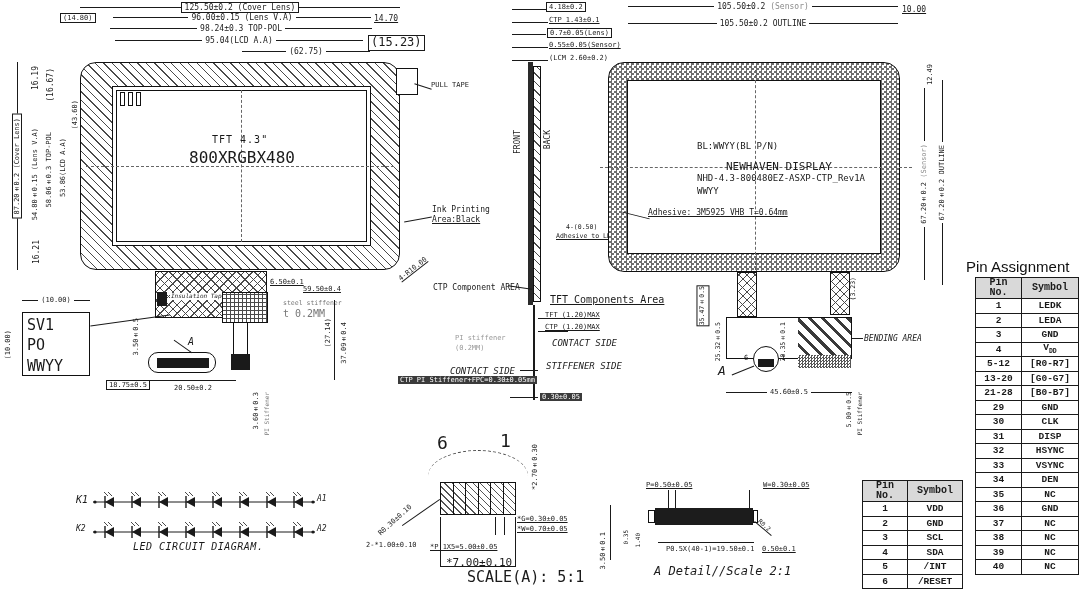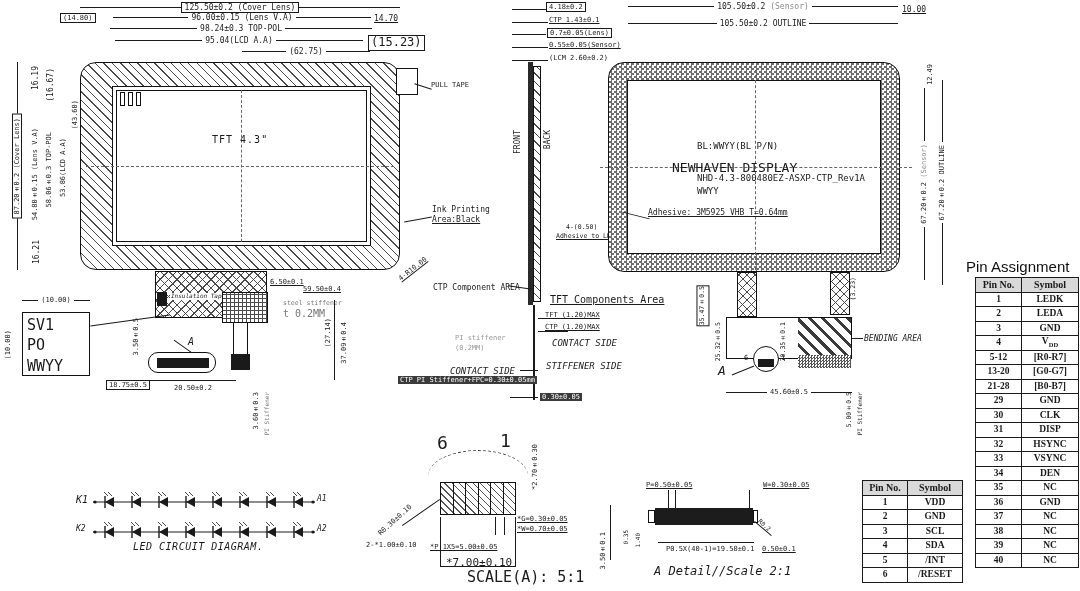--- a/index.html
+++ b/index.html
@@ -24,21 +24,21 @@
   .lnd { position:absolute; border-left:1px dashed #666; width:0; }
   .lnhd { position:absolute; border-top:1px dashed #666; height:0; }
   .hatch { background-image:repeating-linear-gradient(45deg, rgba(0,0,0,0) 0 5px, #4a4a4a 5px 6px); }
   .hatchwide { background-image:repeating-linear-gradient(45deg, #fff 0 6px, #3a3a3a 6px 9px); }
   .xhatch { background-image:repeating-linear-gradient(45deg, rgba(0,0,0,0) 0 5px, #4a4a4a 5px 6px),
                              repeating-linear-gradient(-45deg, rgba(0,0,0,0) 0 5px, #4a4a4a 5px 6px); }
   .grid { background-image:repeating-linear-gradient(0deg, rgba(0,0,0,0) 0 3px, #4a4a4a 3px 4px),
                            repeating-linear-gradient(90deg, rgba(0,0,0,0) 0 3px, #4a4a4a 3px 4px); }
   .checker { background:repeating-conic-gradient(#6e6e6e 0% 25%, #ffffff 0% 50%) 0 0 / 5px 5px; }
   .checkerfine { background:repeating-conic-gradient(#555 0% 25%, #fff 0% 50%) 0 0 / 3px 3px; }
-  table.pins { position:absolute; border-collapse:collapse; font-family:Liberation Serif, serif;
+  table.pins { position:absolute; border-collapse:collapse; font-family:Liberation Mono, monospace;
                font-size:9.5px; background:#fff; }
   .pins th,.pins td { border:1px solid #1a1a1a; text-align:center; padding:0 3px; height:14.5px; line-height:1; }
   .pins th { background:#d9d9d9; font-weight:bold; font-size:10px; }
   .pins td { font-weight:bold; font-size:9.5px; }
   sub { font-size:6.5px; }
 </style>
 </head>
 <body>
 
 <div id="sheet">
@@ -79,20 +79,21 @@
     <div style="position:absolute; left:3px; top:3px; right:3px; bottom:3px; border:1px solid #111;"></div>
   </div>
   <div style="position:absolute; left:120px; top:92px; width:22px; height:14px; display:flex; gap:3px;">
     <div style="width:5px; border:1px solid #111;"></div>
     <div style="width:5px; border:1px solid #111;"></div>
     <div style="width:5px; border:1px solid #111;"></div>
   </div>
   <div class="lnhd" style="left:86px; top:166px; width:308px;"></div>
   <div class="lnd" style="left:241px; top:90px; height:152px;"></div>
   <span class="lbl" style="left:212px; top:134px; font-size:10px; letter-spacing:1px;">TFT 4.3"</span>
+  <span class="lbl" style="left:152px; top:149px; width:180px; text-align:center; font-size:16px;">800XRGBX480</span>
   <span class="lbl" style="left:431px; top:81px; font-size:7px;">PULL TAPE</span>
   <div class="ln" style="left:414px; top:86px; width:18px; height:1px; transform:rotate(18deg);"></div>
   <span class="lbl" style="left:432px; top:205px;">Ink Printing</span>
   <span class="lbl u" style="left:432px; top:215px;">Area:Black</span>
   <div class="ln" style="left:404px; top:219px; width:28px; height:1px; transform:rotate(-10deg);"></div>
   <span class="lbl u" style="left:396px; top:265px; font-size:7px; transform:rotate(-38deg);">4-R10.00</span>
 
   <div class="xhatch" style="position:absolute; left:155px; top:271px; width:112px; height:47px; border:1px solid #111;"></div>
   <div class="ln" style="left:157px; top:292px; width:10px; height:14px;"></div>
   <span class="lbl it" style="left:170px; top:293px; font-size:6px; background:#fff; padding:0 1px;">Insulation Tape</span>
@@ -172,21 +173,21 @@
   <span class="lbl u" style="left:902px; top:5px;">10.00</span>
   <div class="dimh" style="left:628px; top:19px; width:270px;">
       <span class="t">105.50±0.2 OUTLINE</span>
     </div>
 
   <div class="checker" style="position:absolute; left:608px; top:62px; width:292px; height:210px; border:1.6px solid #111; border-radius:16px;"></div>
   <div style="position:absolute; left:627px; top:80px; width:254px; height:174px; background:#fff; border:1px solid #111;"></div>
   <div class="lnhd" style="left:600px; top:167px; width:312px;"></div>
   <div class="lnd" style="left:755px; top:70px; height:200px;"></div>
   <span class="lbl" style="left:697px; top:141px; font-size:9px;">BL:WWYY(BL P/N)</span>
-  <span class="lbl" style="left:672px; top:161px; font-size:13px;">NEWHAVEN DISPLAY</span>
+  <span class="lbl" style="left:726px; top:161px; font-size:11px;">NEWHAVEN DISPLAY</span>
   <span class="lbl" style="left:697px; top:173px; font-size:9px;">NHD-4.3-800480EZ-ASXP-CTP_Rev1A</span>
   <span class="lbl" style="left:697px; top:186px; font-size:9px;">WWYY</span>
   <span class="lbl u" style="left:648px; top:208px;">Adhesive: 3M5925 VHB T=0.64mm</span>
   <div class="ln" style="left:622px; top:215px; width:28px; height:1px; transform:rotate(14deg);"></div>
 
   <span class="lbl v" style="left:926px; top:64px; font-size:7px;">12.49</span>
   <div class="dimv" style="left:920px; top:88px; height:192px; font-size:7px;">
       <span class="t"><span>67.20±0.2</span> <span class="gray">(Sensor)</span></span>
     </div>
   <div class="dimv" style="left:938px; top:80px; height:205px; font-size:7px;">

